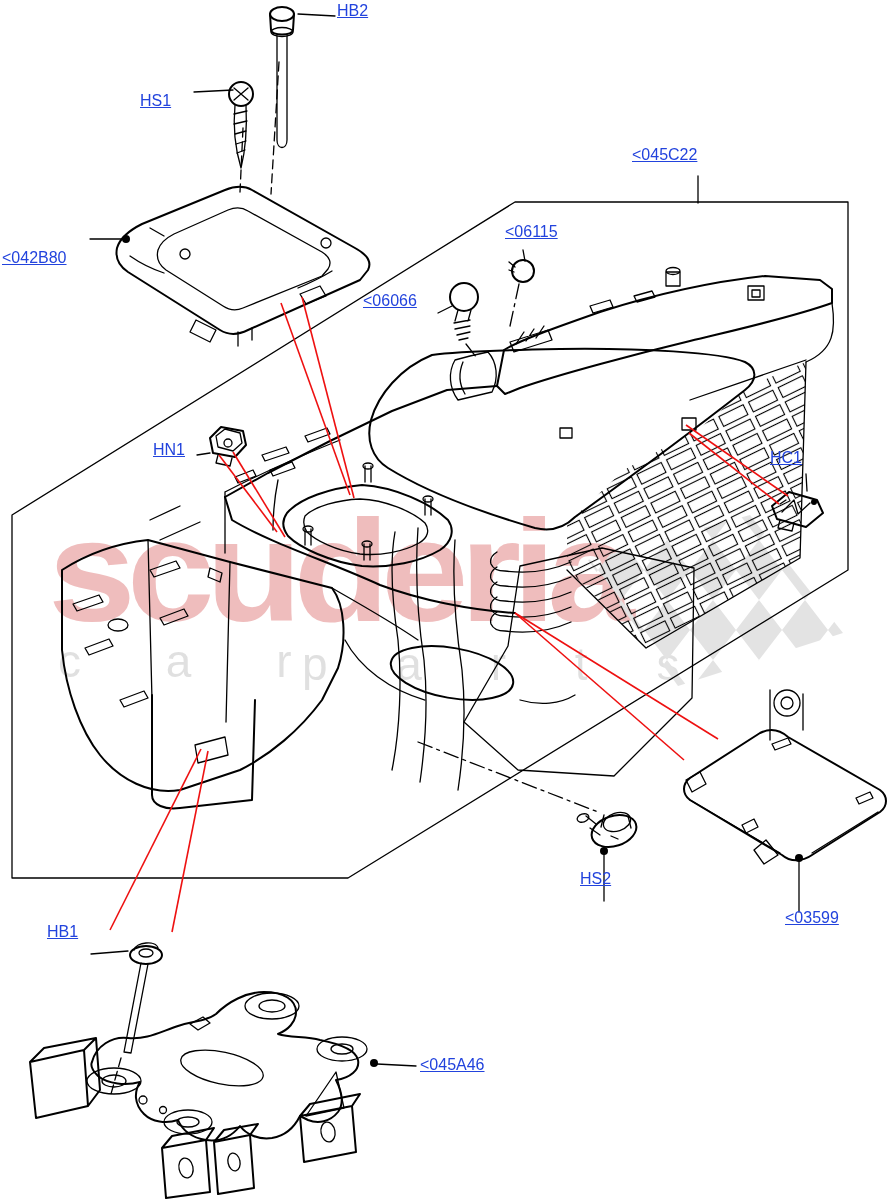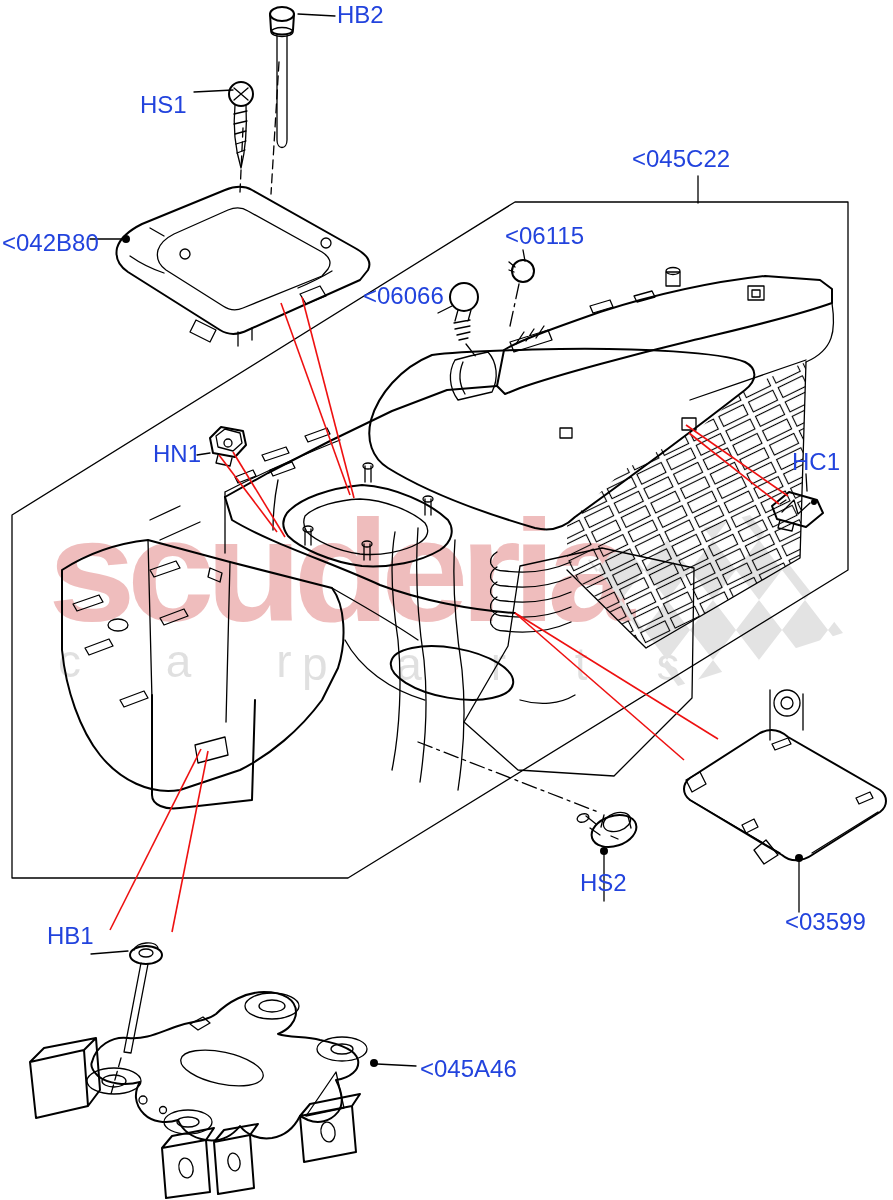--- a/index.html
+++ b/index.html
@@ -20,22 +20,22 @@
           line-height:1;user-select:none;}
   .wm-tag.left{left:58px;top:638px;letter-spacing:36px;}
   .wm-tag.right{left:302px;top:641px;letter-spacing:28px;}
   svg.art{position:absolute;left:0;top:0;}
   svg .k{fill:none;stroke:var(--ink);stroke-width:2;stroke-linecap:round;stroke-linejoin:round;}
   svg .k1{fill:none;stroke:var(--ink);stroke-width:1.3;stroke-linecap:round;stroke-linejoin:round;}
   svg .red{fill:none;stroke:var(--leader-red);stroke-width:1.6;}
   svg .dash{stroke-dasharray:9 5;}
   svg .dashdot{stroke-dasharray:15 5 3 5;}
   svg .dot{fill:var(--ink);stroke:none;}
-  .callout{position:absolute;color:var(--label-blue);font-size:24px;line-height:1;
-           white-space:nowrap;cursor:pointer;}
+  .callout{position:absolute;color:var(--label-blue);font-size:16px;line-height:1;
+           white-space:nowrap;cursor:pointer;text-decoration:underline;}
 </style>
 </head>
 <body>
 
 <div id="stage">
 
   <div class="wm-brand">scuderia</div>
   <div class="wm-tag left">c a r</div>
   <div class="wm-tag right">p a r t s</div>
 
@@ -244,23 +244,23 @@
       <line class="k1" x1="799" y1="858" x2="799" y2="912"></line>
       <circle class="dot" cx="799" cy="858" r="4"></circle>
       <line class="k1" x1="91" y1="954" x2="128" y2="951"></line>
       <line class="k1" x1="377" y1="1064" x2="416" y2="1066"></line>
       <circle class="dot" cx="374" cy="1063" r="4"></circle>
     </g>
   </svg>
 
   <div class="callout" style="left:337px;top:3px">HB2</div>
   <div class="callout" style="left:140px;top:93px">HS1</div>
-  <div class="callout" style="left:2px;top:231px">&lt;042B80</div>
+  <div class="callout" style="left:2px;top:250px">&lt;042B80</div>
   <div class="callout" style="left:632px;top:147px">&lt;045C22</div>
   <div class="callout" style="left:505px;top:224px">&lt;06115</div>
-  <div class="callout" style="left:363px;top:284px">&lt;06066</div>
+  <div class="callout" style="left:363px;top:293px">&lt;06066</div>
   <div class="callout" style="left:153px;top:442px">HN1</div>
-  <div class="callout" style="left:792px;top:450px">HC1</div>
+  <div class="callout" style="left:770px;top:450px">HC1</div>
   <div class="callout" style="left:580px;top:871px">HS2</div>
   <div class="callout" style="left:785px;top:910px">&lt;03599</div>
   <div class="callout" style="left:47px;top:924px">HB1</div>
   <div class="callout" style="left:420px;top:1057px">&lt;045A46</div>
 </div>
 
 </body></html>

